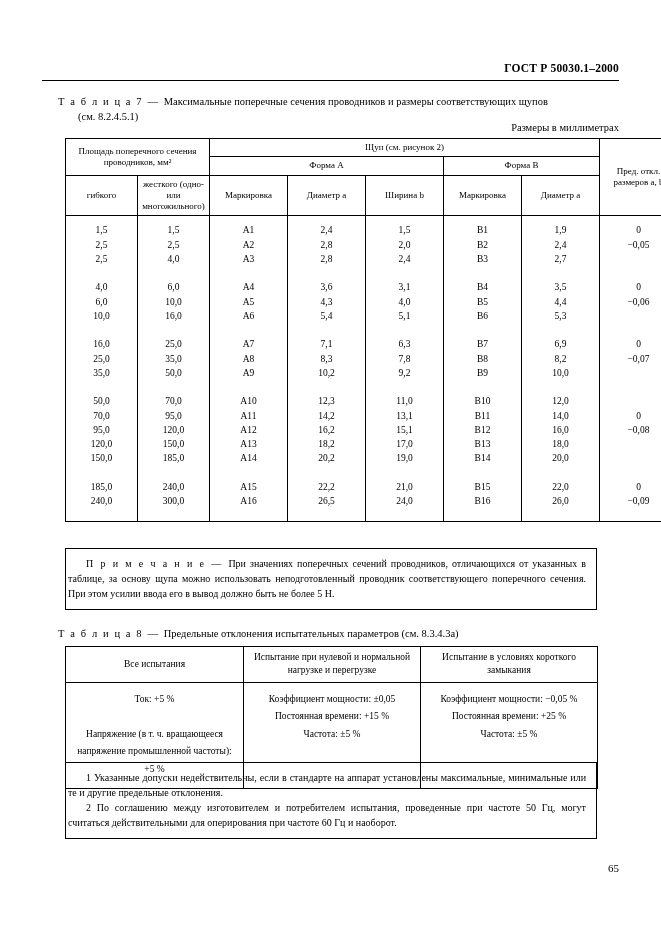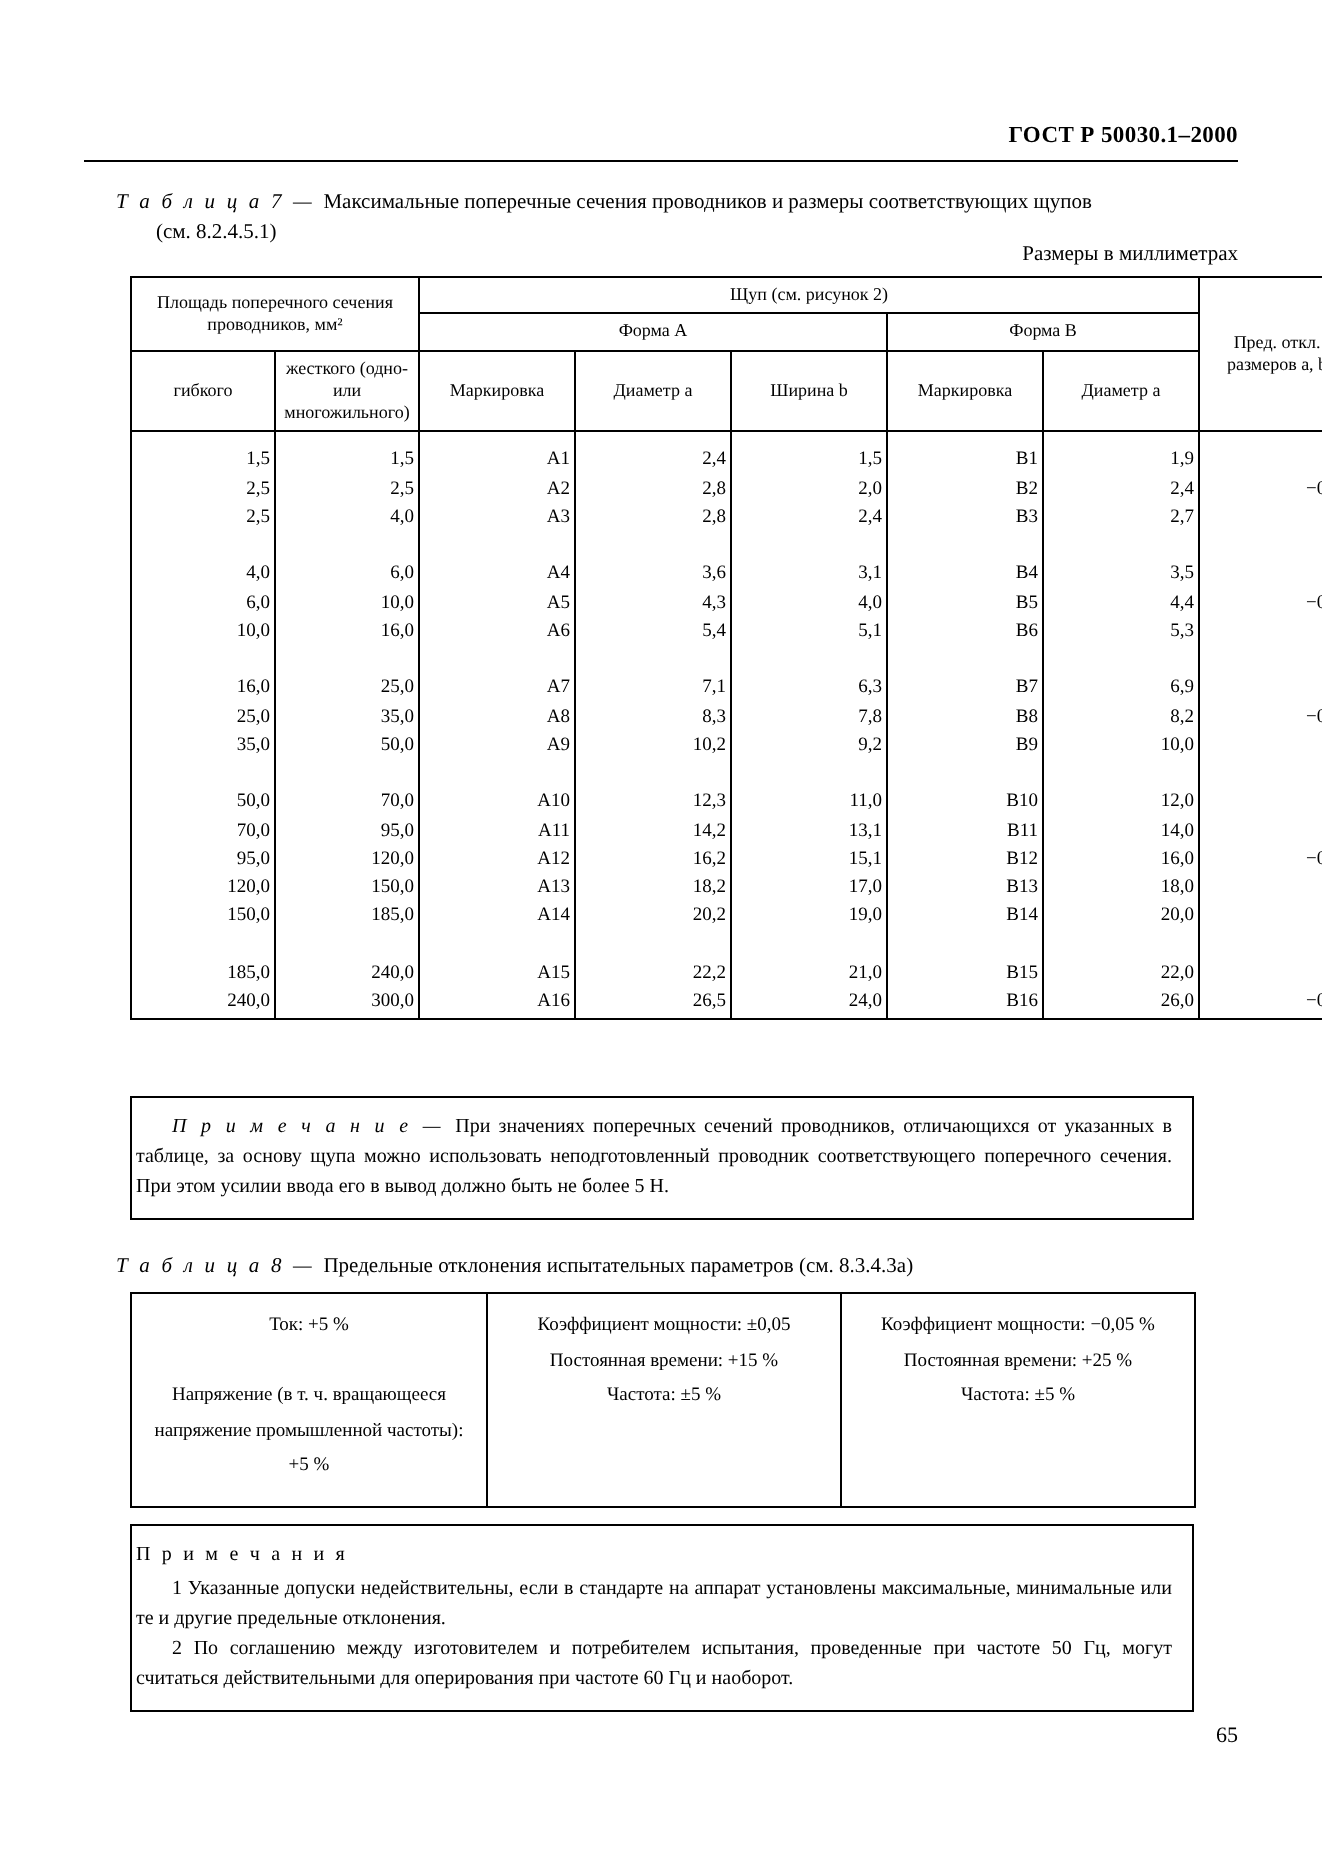--- a/index.html
+++ b/index.html
@@ -41,21 +41,20 @@
   .tbl-caption {
     position: absolute;
     left: 58px;
     right: 42px;
     font-size: 10.5px;
     text-align: justify;
     line-height: 1.45;
   }
   .sp {
     letter-spacing: 1.6px;
-    font-style: italic;
   }
   .cap7 { top: 94px; }
   .cap7 .l2 { display: block; margin-left: 20px; }
   .dims {
     position: absolute;
     right: 42px;
     top: 122px;
     font-size: 10.5px;
   }
 
@@ -78,23 +77,22 @@
     left: 65px;
     top: 138px;
     width: 532px;
   }
   #table7 td.hd {
     font-size: 9px;
     padding: 3px 2px;
   }
   #table7 td.grp {
     padding-top: 7px;
-    padding-bottom: 1px;
+    padding-bottom: 13px;
     line-height: 1.5;
-    text-align: right;
   }
   .multi {
     white-space: pre-line;
   }
   .note-box {
     position: absolute;
     left: 65px;
     width: 532px;
     box-sizing: border-box;
     border: 1px solid #000;
@@ -359,34 +357,38 @@
   </div>
 
   <table class="grid" id="table8">
     <colgroup>
       <col style="width:178px">
       <col style="width:177px">
       <col style="width:177px">
     </colgroup>
     <tbody>
       <tr>
+        <td class="h">Все испытания</td>
+        <td class="h">Испытание при нулевой и нормальной нагрузке и перегрузке</td>
+        <td class="h">Испытание в условиях короткого замыкания</td>
+      </tr>
+      <tr>
         <td class="body multi">Ток: +5 %
 
 Напряжение (в т. ч. вращающееся напряжение промышленной частоты): +5 %</td>
         <td class="body multi">Коэффициент мощности: ±0,05
 Постоянная времени: +15 %
 Частота: ±5 %</td>
         <td class="body multi">Коэффициент мощности: −0,05 %
 Постоянная времени: +25 %
 Частота: ±5 %</td>
       </tr>
     </tbody>
   </table>
 
   <div class="note-box note8">
-    <div class="title">П р и м е ч а н и я</div>
     <div class="ind">1 Указанные допуски недействительны, если в стандарте на аппарат установлены максимальные, минимальные или те и другие предельные отклонения.</div>
     <div class="ind">2 По соглашению между изготовителем и потребителем испытания, проведенные при частоте 50 Гц, могут считаться действительными для оперирования при частоте 60 Гц и наоборот.</div>
   </div>
 
   <div class="pageno">65</div>
 
 </div>
 
 </body></html>

